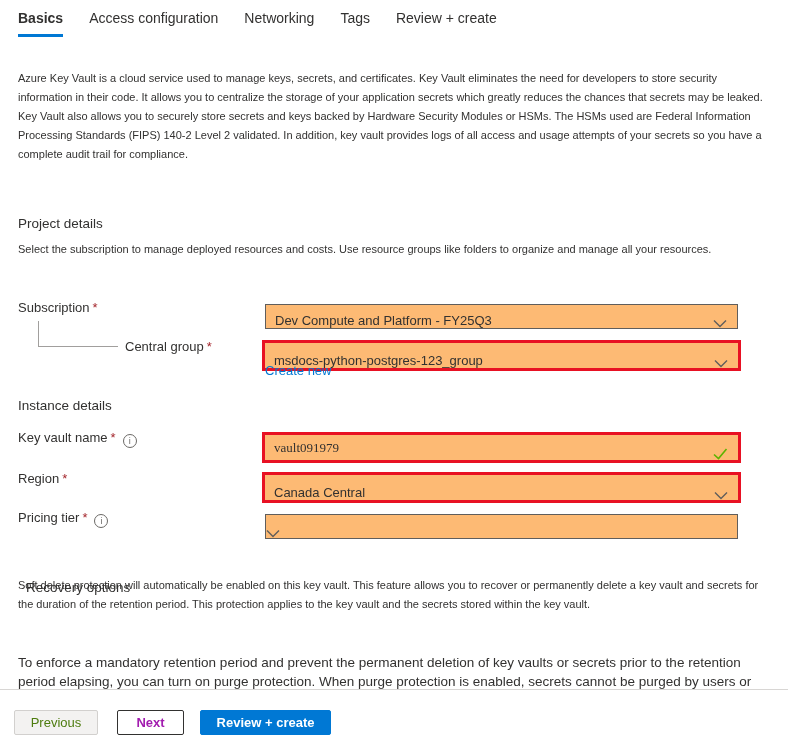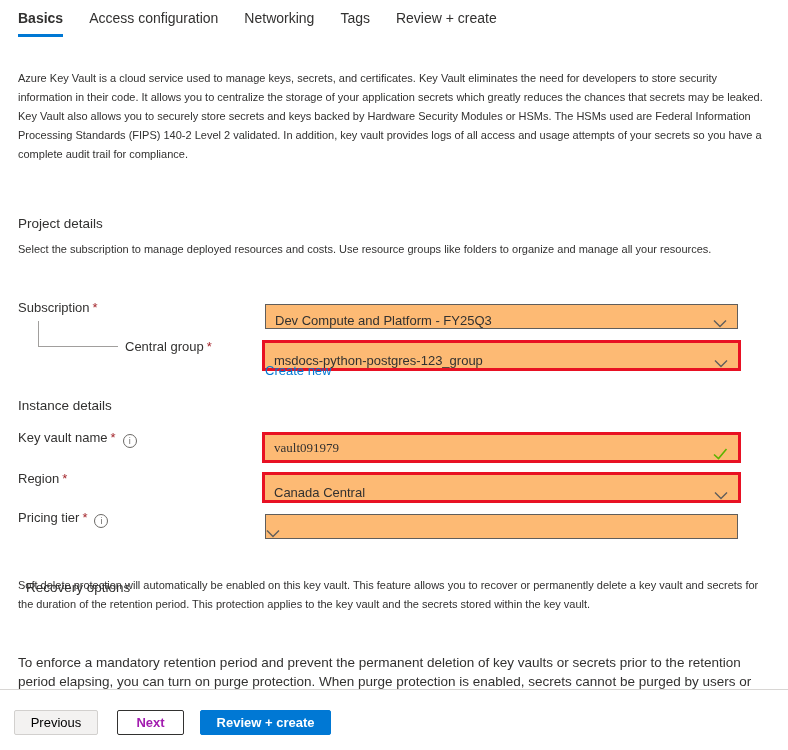--- a/index.html
+++ b/index.html
@@ -64,21 +64,21 @@
   .footer-divider { position: absolute; left: 0; top: 689px; width: 788px; height: 1px; background: #d8d6d4; }
 
   
   .footer { position: absolute; left: 0; top: 690px; width: 788px; height: 60px; background: #fff; }
   .btn {
     position: absolute; top: 20px; height: 25px;
     font-size: 13px; border-radius: 2px; text-align: center;
     display: flex; align-items: center; justify-content: center;
     cursor: pointer; font-family: inherit;
   }
-  .btn-previous { left: 14px; width: 84px; background: #f3f2f1; border: 1px solid #d2d0ce; color: #000000; }
+  .btn-previous { left: 14px; width: 84px; background: #f3f2f1; border: 1px solid #d2d0ce; color: #4d7c0f; }
   .btn-next { left: 117px; width: 67px; background: #ffffff; border: 1px solid #323130; color: #a21caf; font-weight: bold; }
   .btn-review { left: 200px; width: 131px; background: #0078d4; border: 1px solid #0078d4; color: #ffffff; font-weight: bold; }
 </style>
 </head>
 <body>
 
 <div class="page">
 
   <div class="tabs">
     <div class="tab active">Basics</div>

